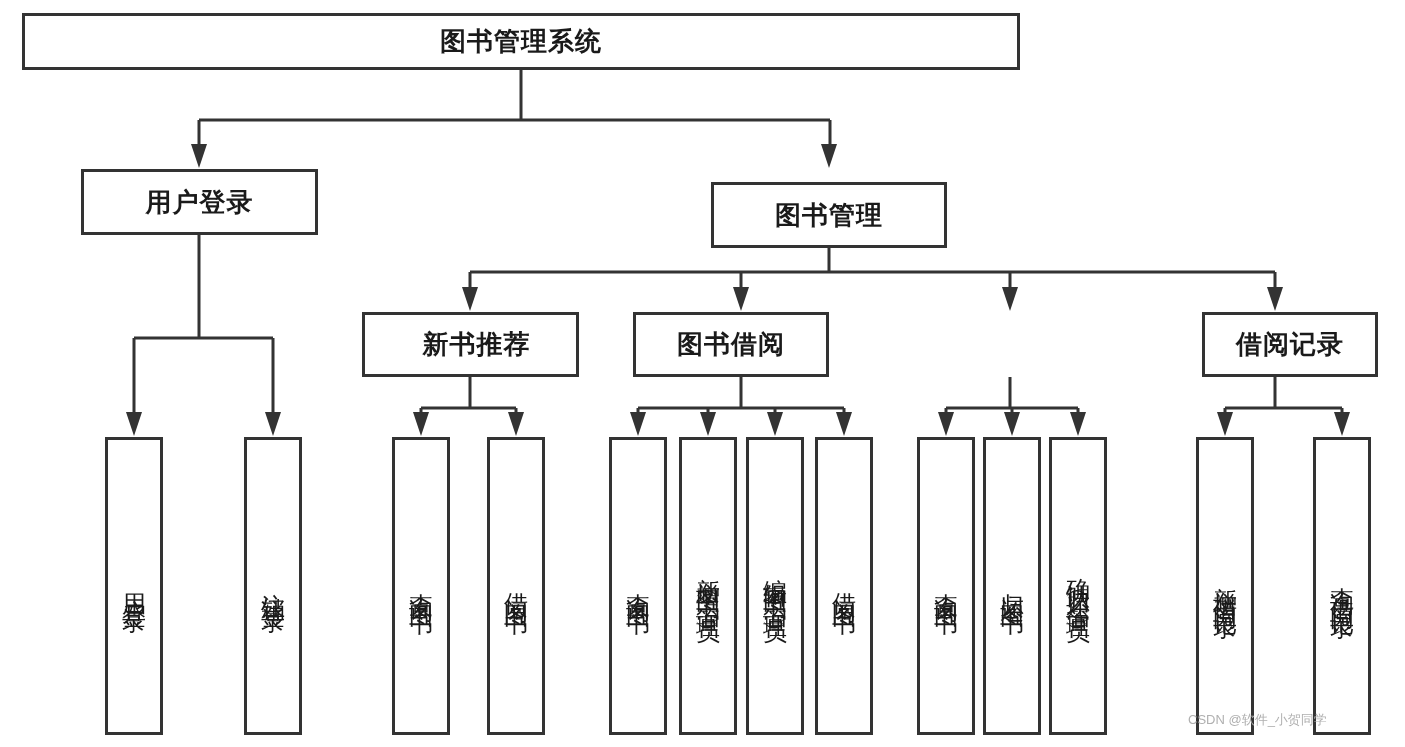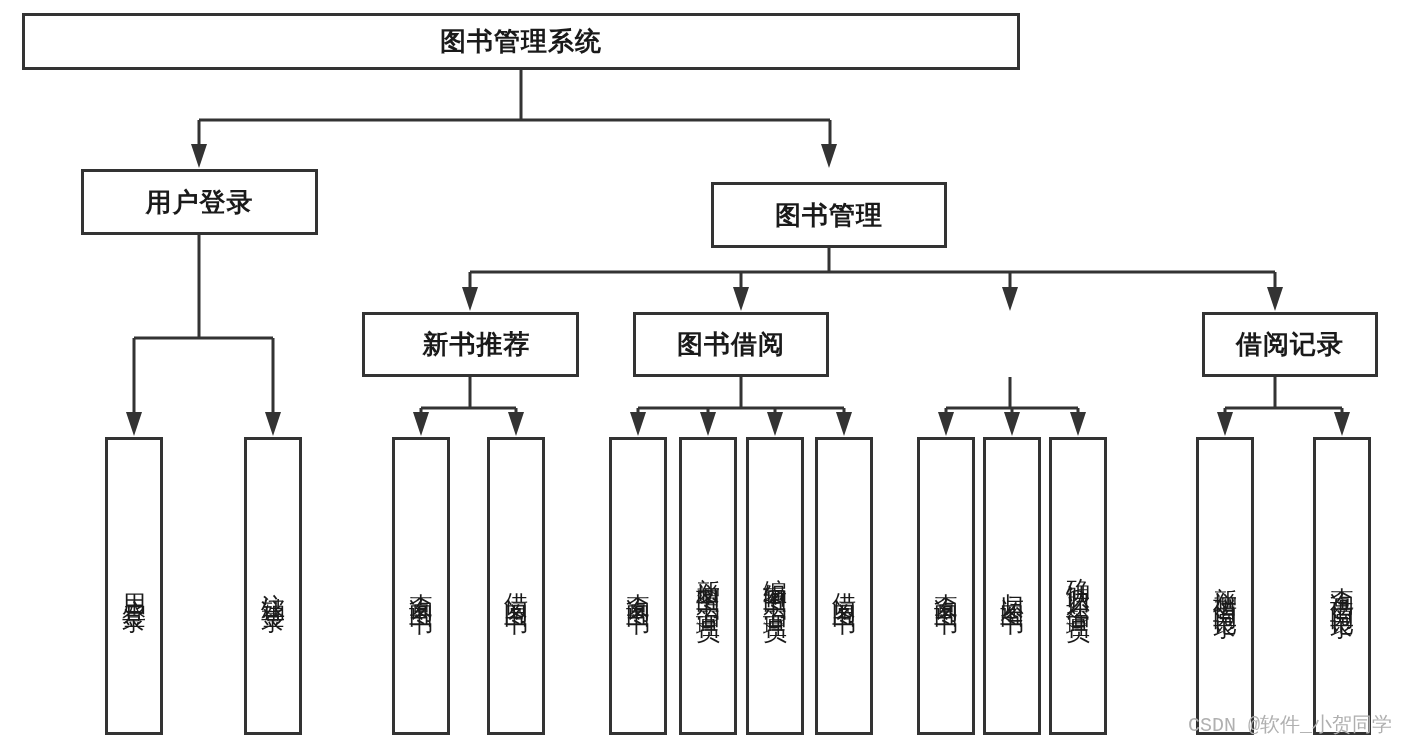--- a/index.html
+++ b/index.html
@@ -77,25 +77,24 @@
   .lf7  { left: 815px; }
   .lf8  { left: 917px; }
   .lf9  { left: 983px; }
   .lf10 { left: 1049px; }
   .lf11 { left: 1196px; }
   .lf12 { left: 1313px; }
   .watermark {
     position: absolute;
     left: 1188px;
     top: 711px;
-    font-size: 20px;
+    font-size: 13px;
     color: #b0b0b0;
     z-index: 3;
     white-space: nowrap;
-    font-family: Liberation Mono, monospace;
   }
 </style>
 </head>
 <body>
 
 <div class="stage">
 
   <svg class="connectors" viewBox="0 0 1405 747" xmlns="http://www.w3.org/2000/svg">
     <path d="
       M521 70 V120 M199 120 H830 M199 120 V147 M830 120 V147

